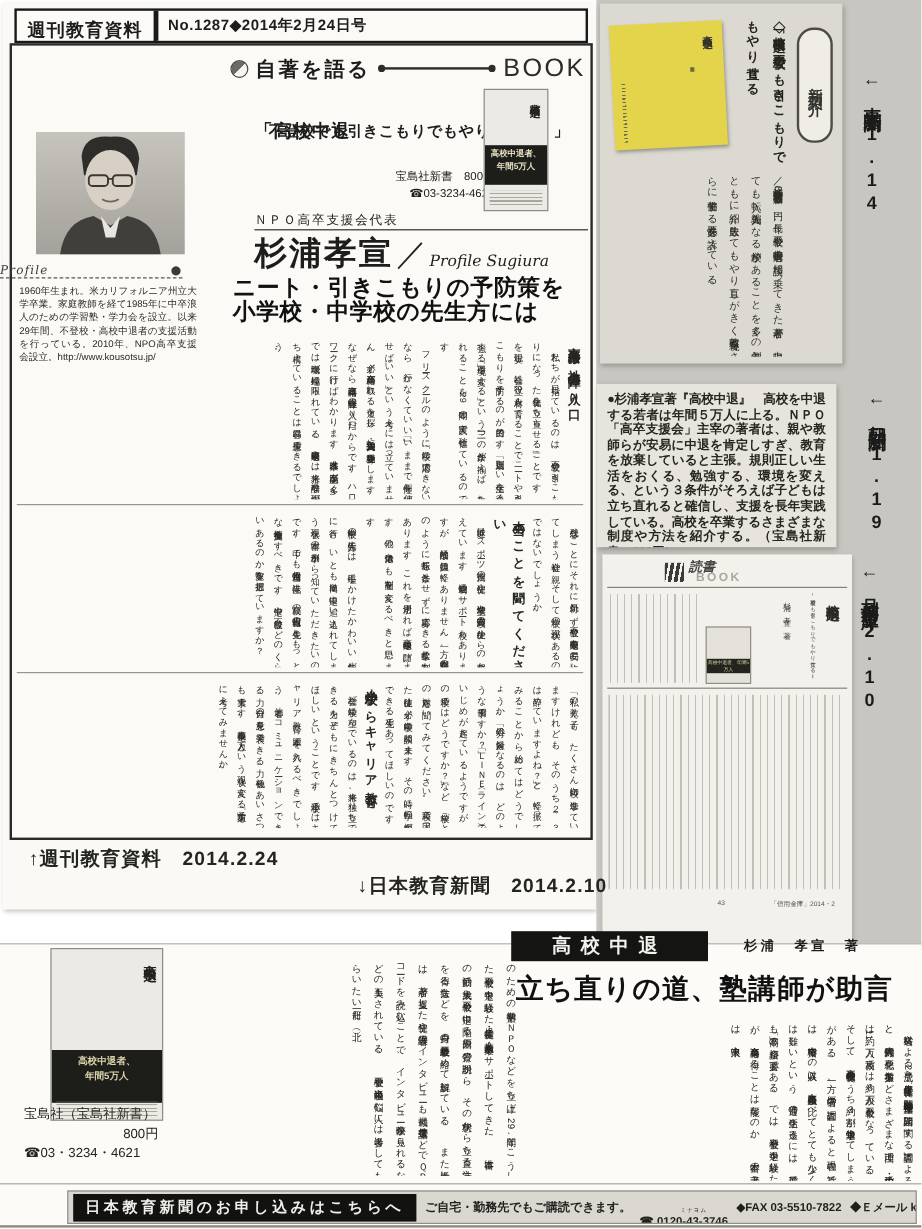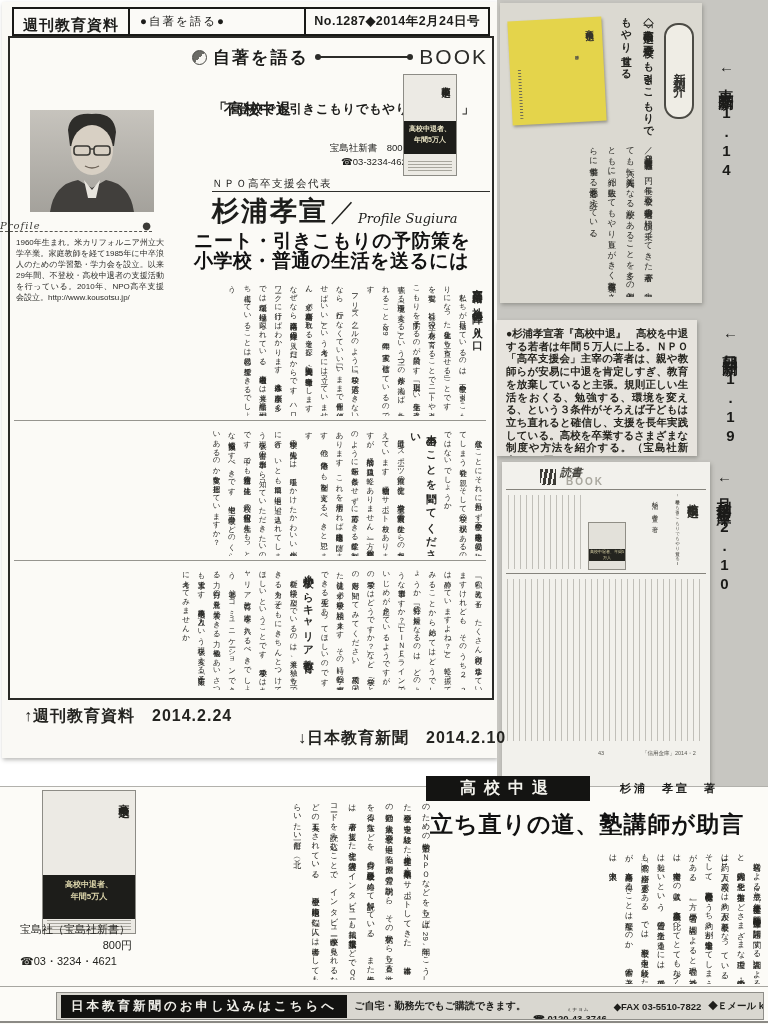--- a/index.html
+++ b/index.html
@@ -76,21 +76,21 @@
       font-size:10.5px;font-weight:600;line-height:2.1;letter-spacing:1px;color:#23231f;}
   .tokyo-body{position:absolute;left:6px;top:138px;width:152px;height:156px;writing-mode:vertical-rl;
       font-size:8.5px;line-height:2.15;letter-spacing:.3px;color:#2b2b27;text-align:justify;overflow:hidden;}
   .v-label{writing-mode:vertical-rl;text-orientation:upright;font-size:15px;font-weight:700;
       letter-spacing:2px;color:#1b1b19;}
   .asahi-clip{left:497px;top:320px;width:200px;height:136px;background:#e7e4de;padding:7px 9px;
       box-sizing:border-box;font-size:10.5px;font-weight:600;line-height:1.21;text-align:justify;
       color:#26251f;overflow:hidden;letter-spacing:-.2px;}
   
   .shinkin-page{left:502px;top:462px;width:208px;height:330px;background:#f2f1ec;}
-  .sk-logo{position:absolute;left:38px;top:3px;width:84px;height:24px;}
+  .sk-logo{position:absolute;left:52px;top:3px;width:84px;height:24px;}
   .sk-books{position:absolute;left:0;top:4px;width:16px;height:16px;
       background:repeating-linear-gradient(100deg,#3c3b36 0 3px,#f2f1ec 3px 5px);}
   .sk-jp{position:absolute;left:20px;top:0;font-size:11px;font-weight:700;font-style:italic;color:#46453f;}
   .sk-en{position:absolute;left:26px;top:11px;font-size:10px;font-weight:700;color:#a9a79e;letter-spacing:2px;}
   .sk-rule{position:absolute;background:#85837c;}
   .sk-title{position:absolute;left:183px;top:32px;height:76px;writing-mode:vertical-rl;
       font-size:11.5px;font-weight:700;letter-spacing:1px;color:#2a2a25;}
   .sk-sub{position:absolute;left:173px;top:32px;height:92px;writing-mode:vertical-rl;font-size:4.5px;color:#4c4b44;}
   .sk-author{position:absolute;left:148px;top:34px;height:64px;writing-mode:vertical-rl;
       font-size:6.5px;letter-spacing:2px;color:#3b3a34;}
@@ -128,21 +128,20 @@
   .sub-phone{position:relative;margin-top:24px;}
   .furi{position:absolute;top:-6px;left:34px;font-size:4.5px;font-weight:400;letter-spacing:1px;}
 </style>
 </head>
 <body>
 
 <div class="abs paper weekly-paper"></div>
 
 <div class="abs hdr-bar">
   <div class="hdr-masthead">週刊教育資料</div>
-  <div class="hdr-series">●自著を語る●</div>
   <div class="hdr-issue">No.1287◆2014年2月24日号</div>
 </div>
 
 <div class="abs article-box"></div>
 
 <div class="abs" style="left:30px;top:110px;width:124px;height:102px;">
   <svg width="124" height="102" viewBox="0 0 124 102">
     <rect width="124" height="102" fill="#b9b6b0"></rect>
     <rect width="124" height="102" fill="url(#g)" opacity=".5"></rect>
     <defs>
@@ -194,21 +193,21 @@
 <div class="abs role">ＮＰＯ高卒支援会代表</div>
 <div class="abs role-rule"></div>
 <div class="abs author-row">
   <span class="author-name">杉浦孝宣</span>
   <span class="author-slash">／</span>
   <span class="author-romaji">Profile Sugiura</span>
 </div>
 
 <div class="abs headline">
   <div>ニート・引きこもりの予防策を</div>
-  <div>小学校・普通の生活を送るには</div>
+  <div>小学校・中学校の先生方には</div>
 </div>
 
 <div class="abs band band1">
   <span class="bhead">高卒資格は社会保障の入り口</span><br>
   <span>　私たちが目指しているのは、不登校や引きこもりになった生徒を「立ち直らせる」ことです。高校進学・卒業を実現し、社会に役立つ人材を育てることでニートや引きこもりを予防するのが目的です。「規則正しい生活を送る」「勉強する」「環境を変える」という三つの条件が揃えば、立ち直れることを29年間の実践で確信しているのです。</span><br>
   <span>　フリースクールのように「学校に適応できないなら、行かなくていい」「いままで個性を伸ばせばいい」という考えには立っていません。必ず高卒資格が取れる道を探し、転入・編入支援や受験指導をします。なぜなら高卒資格は社会保障の入り口だからです。ハローワークに行けばわかります。求人条件は高卒以上が多く、中卒では職場が極端に限られている。高校中退者には将来、過酷な現実が待ち構えていることは容易に想像できるでしょう。</span>
 </div>
 <div class="abs bsep" style="top:420px;"></div>
 <div class="abs band band2">
   <span>　残念なことにそれに気付かず不登校や高校中退を安易に許してしまう社会や親、そして学校の現状があるのではないでしょうか。</span><br>

